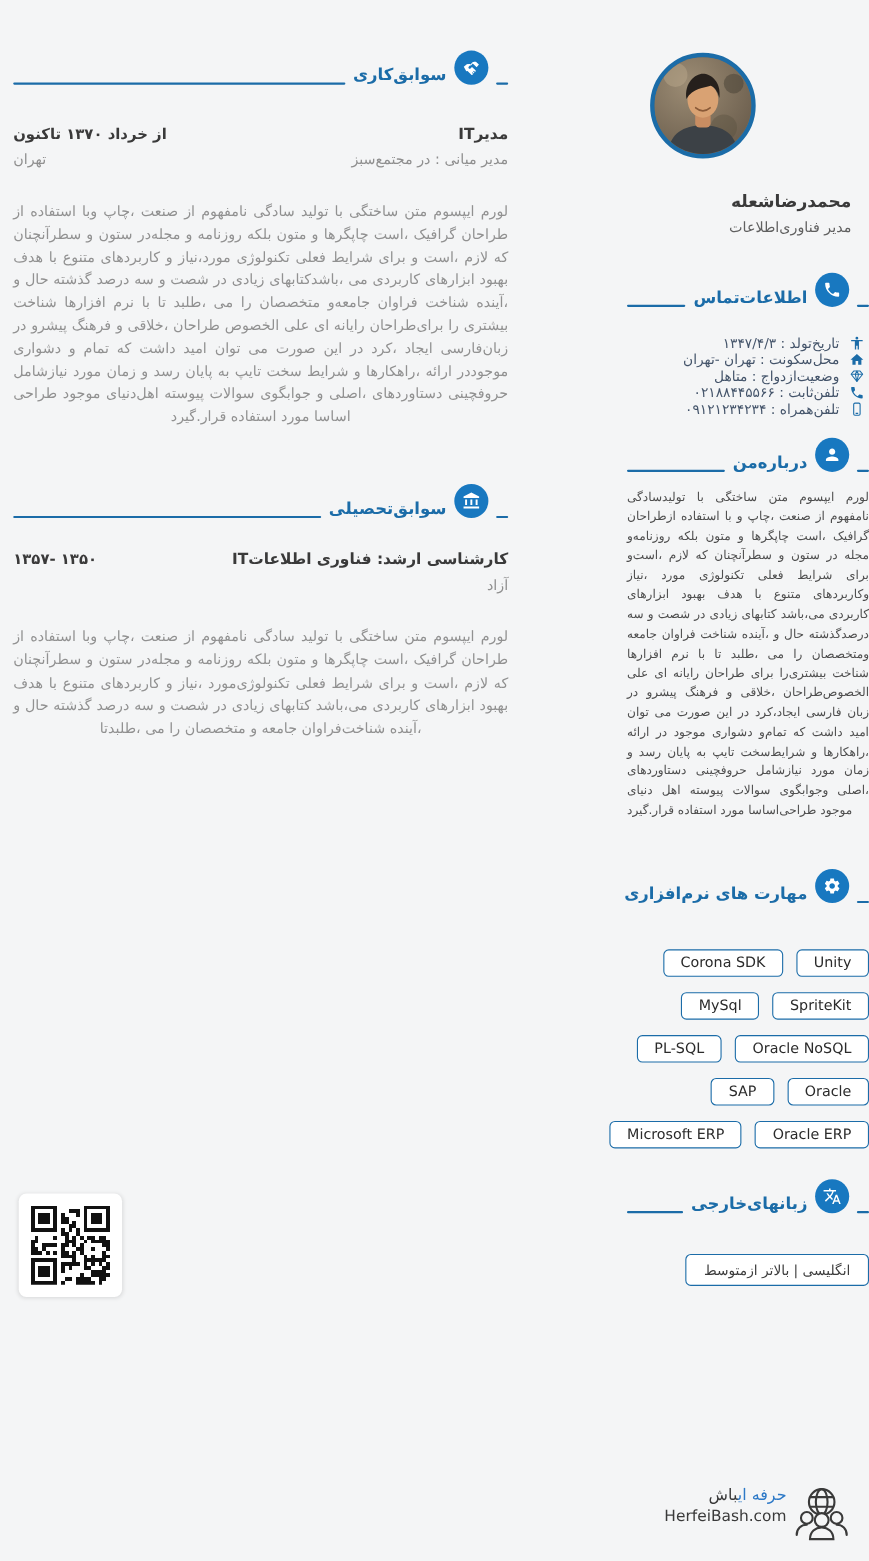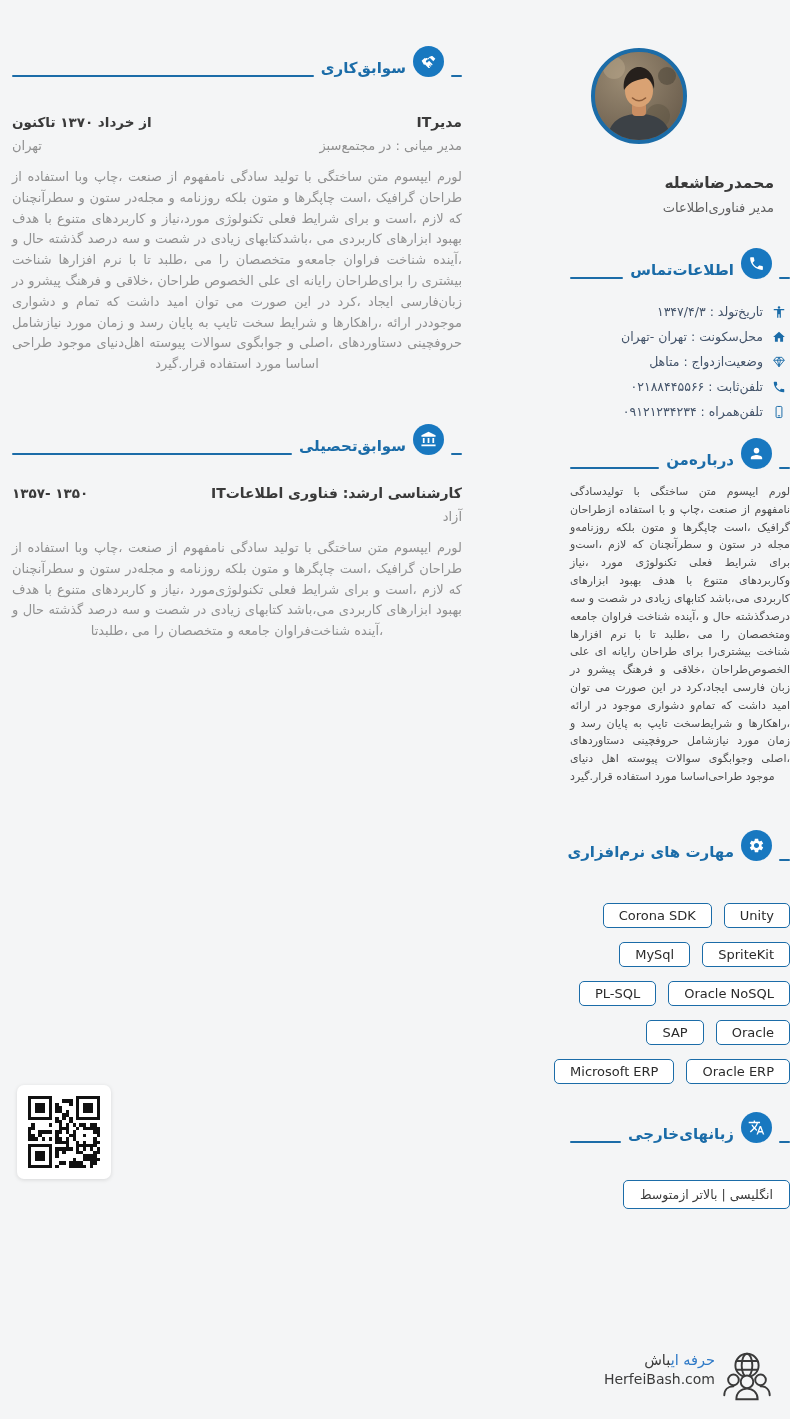--- a/index.html
+++ b/index.html
@@ -27,21 +27,21 @@
   .sec-head .t{color:var(--primary);font-weight:bold;font-size:15px;white-space:nowrap;}
   .sec-head .line{flex:1;height:2px;background:var(--primary);border-radius:1px;}
   
   .col-right{position:absolute;top:0;right:0;width:235px;padding-left:15px;}
   .photo-wrap{width:96px;height:96px;border-radius:50%;border:4px solid var(--primary);
     margin:48px 103px 0 0;overflow:hidden;background:#7d6f5c;}
   .photo-wrap svg{display:block;width:100%;height:100%;}
   .name{margin:30px 16px 0 0;font-size:15.5px;font-weight:bold;color:var(--dark);text-align:right;}
   .jobtitle{margin:8px 16px 0 0;font-size:13px;color:#606060;text-align:right;}
   .head-contact{margin-top:33px;}
-  .clist{margin-top:25px;padding-right:4px;display:flex;flex-direction:column;gap:10px;}
+  .clist{margin-top:25px;padding-right:4px;display:flex;flex-direction:column;gap:0;}
   .crow{display:flex;align-items:center;gap:9px;font-size:12.5px;color:var(--contact);}
   .crow .cico{width:14px;height:14px;color:var(--primary);flex:0 0 auto;display:flex;}
   .crow .cico svg{width:14px;height:14px;}
   .head-about{margin-top:19px;}
   .about-text{margin-top:14px;font-size:11px;line-height:1.62;color:var(--about);
     text-align:justify;text-align-last:left;}
   .head-skills{margin-top:44px;}
   .skills-grid{margin-top:42px;display:flex;flex-direction:column;gap:14px;}
   .skill-row{display:flex;justify-content:flex-start;gap:12px;}
   .badge{background:#fff;border:1.5px solid var(--primary);border-radius:5px;
@@ -50,21 +50,21 @@
   .lang-list{margin-top:37px;display:flex;justify-content:flex-start;}
   .badge-lang{background:#fff;border:1.5px solid var(--primary);border-radius:5px;
     padding:6px 16px;font-size:12.5px;color:#3c3c3c;white-space:nowrap;}
   
   .col-left{position:absolute;top:46px;left:0;width:462px;padding-left:12px;}
   .entry-row{display:flex;justify-content:space-between;align-items:baseline;margin-top:37px;}
   .entry-row .role{font-size:14px;font-weight:bold;color:var(--dark);}
   .entry-row .period{font-size:13.5px;font-weight:bold;color:var(--dark);}
   .entry-sub{display:flex;justify-content:space-between;align-items:baseline;margin-top:8px;
     font-size:13px;color:#8f8f8f;}
-  .entry-desc{margin-top:14px;font-size:13px;line-height:1.6;color:var(--gray);
+  .entry-desc{margin-top:30px;font-size:13px;line-height:1.6;color:var(--gray);
     text-align:justify;text-align-last:center;}
   .head-edu{margin-top:49px;}
   .edu-entry-row{margin-top:30px;}
   
   .qr-card{position:absolute;left:17px;top:1085px;width:94px;height:94px;background:#fff;
     border-radius:7px;box-shadow:0 1px 4px rgba(0,0,0,.12);
     display:flex;align-items:center;justify-content:center;}
   .qr-card svg{width:72px;height:72px;display:block;}
   
   .footer{position:absolute;right:14px;bottom:15px;display:flex;align-items:flex-start;gap:3px;}

